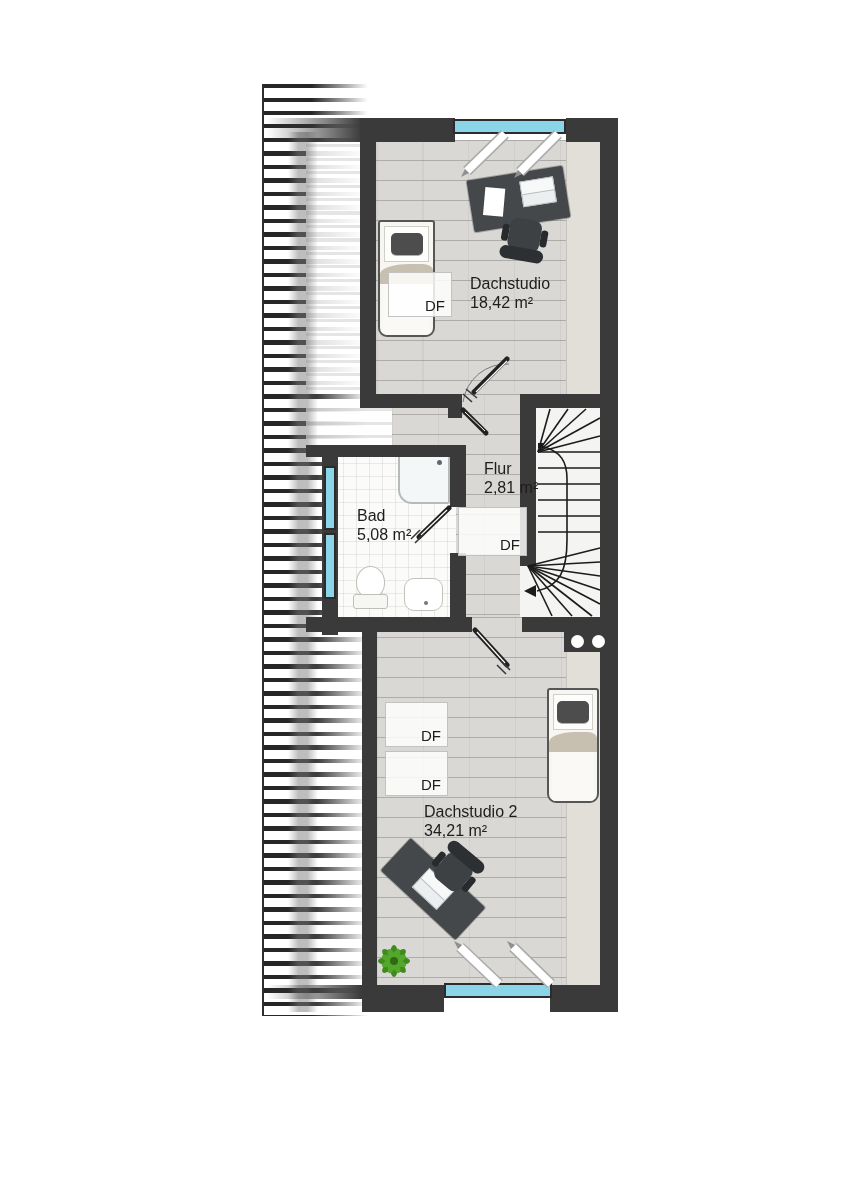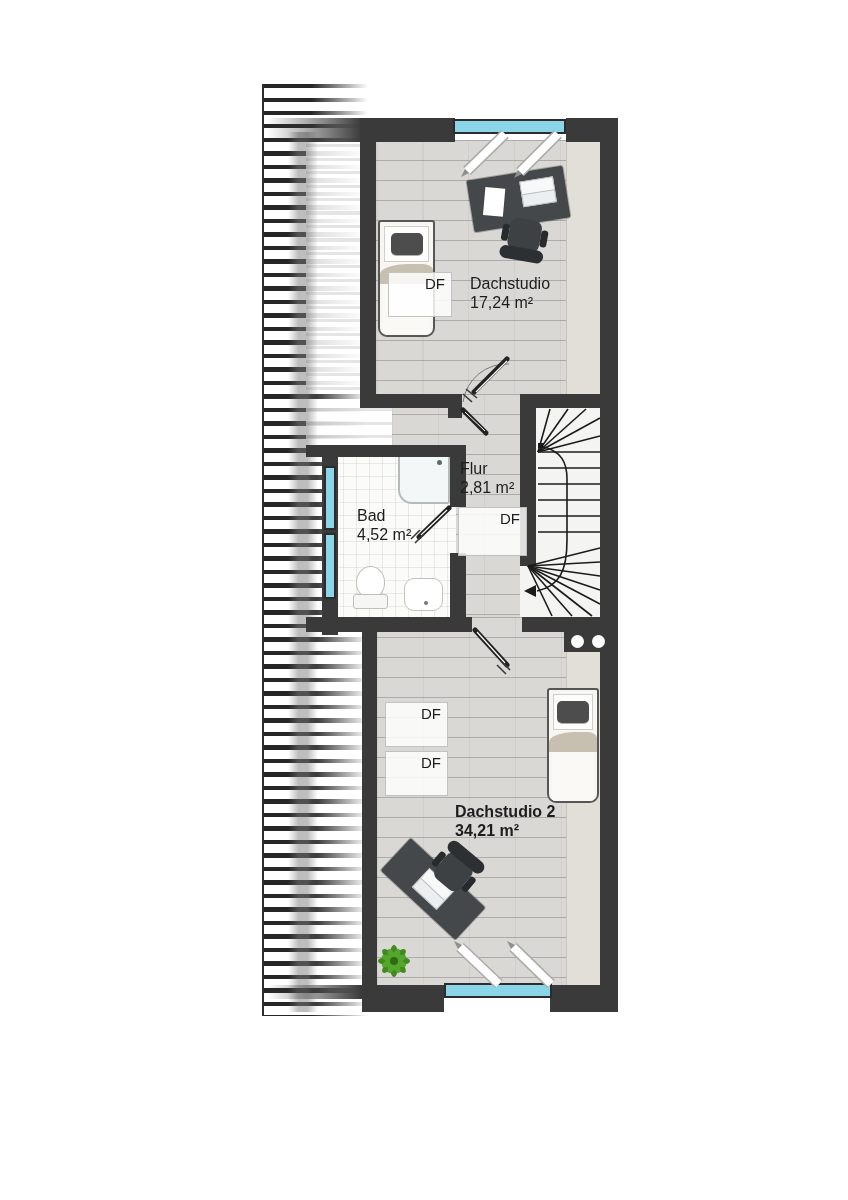--- a/index.html
+++ b/index.html
@@ -69,21 +69,21 @@
   .shower-drain{position:absolute;right:6px;top:6px;width:5px;height:5px;border-radius:50%;background:#5c6a6a;}
   .toilet-bowl{left:356px;top:566px;width:27px;height:30px;background:#fff;border:1px solid #bebebа;
     border:1px solid #bebeba;border-radius:50% 50% 45% 45%;}
   .toilet-tank{left:353px;top:594px;width:33px;height:13px;background:#f6f6f3;border:1px solid #bebeba;border-radius:3px;}
   .sink{left:404px;top:578px;width:37px;height:31px;background:#fff;border:1px solid #c2c2be;border-radius:10px;}
   .sink-drain{position:absolute;left:50%;bottom:5px;width:4px;height:4px;border-radius:50%;background:#777;}
 
   
   .room-label{color:var(--label);font-size:16px;line-height:19px;white-space:nowrap;}
   .df-box{background:rgba(255,255,255,0.84);border:1px solid rgba(185,185,185,0.85);box-sizing:border-box;
-    display:flex;align-items:flex-start;justify-content:flex-end;padding:2px 6px;
+    display:flex;align-items:flex-end;justify-content:flex-end;padding:2px 6px;
     color:var(--label);font-size:15px;}
   .overlay{left:0;top:0;width:848px;height:1200px;pointer-events:none;}
 </style>
 </head>
 <body>
 
 <div class="canvas">
 
   <div class="abs hatch"></div>
   <div class="abs panel panel-a"></div>
@@ -183,31 +183,31 @@
   </div>
   <div class="abs df-box" style="left:385px;top:702px;width:63px;height:45px;">
     <span>DF</span>
   </div>
   <div class="abs df-box" style="left:385px;top:751px;width:63px;height:45px;">
     <span>DF</span>
   </div>
 
   <div class="abs room-label" style="left:470px;top:274px;">
     <div>Dachstudio</div>
-    <div>17,24 m²</div>
-  </div>
-  <div class="abs room-label" style="left:460px;top:459px;">
+    <div>18,42 m²</div>
+  </div>
+  <div class="abs room-label" style="left:484px;top:459px;">
     <div>Flur</div>
     <div>2,81 m²</div>
   </div>
   <div class="abs room-label" style="left:357px;top:506px;">
     <div>Bad</div>
-    <div>4,52 m²</div>
-  </div>
-  <div class="abs room-label" style="left:455px;top:802px;font-weight:bold;">
+    <div>5,08 m²</div>
+  </div>
+  <div class="abs room-label" style="left:424px;top:802px;">
     <div>Dachstudio 2</div>
     <div>34,21 m²</div>
   </div>
 
   <svg class="abs overlay" viewBox="0 0 848 1200">
 
     <g style="stroke:var(--line);stroke-width:1.6;fill:none;">
       <line x1="538" y1="452" x2="550" y2="409"></line>
       <line x1="538" y1="452" x2="568" y2="409"></line>
       <line x1="538" y1="452" x2="586" y2="409"></line>

